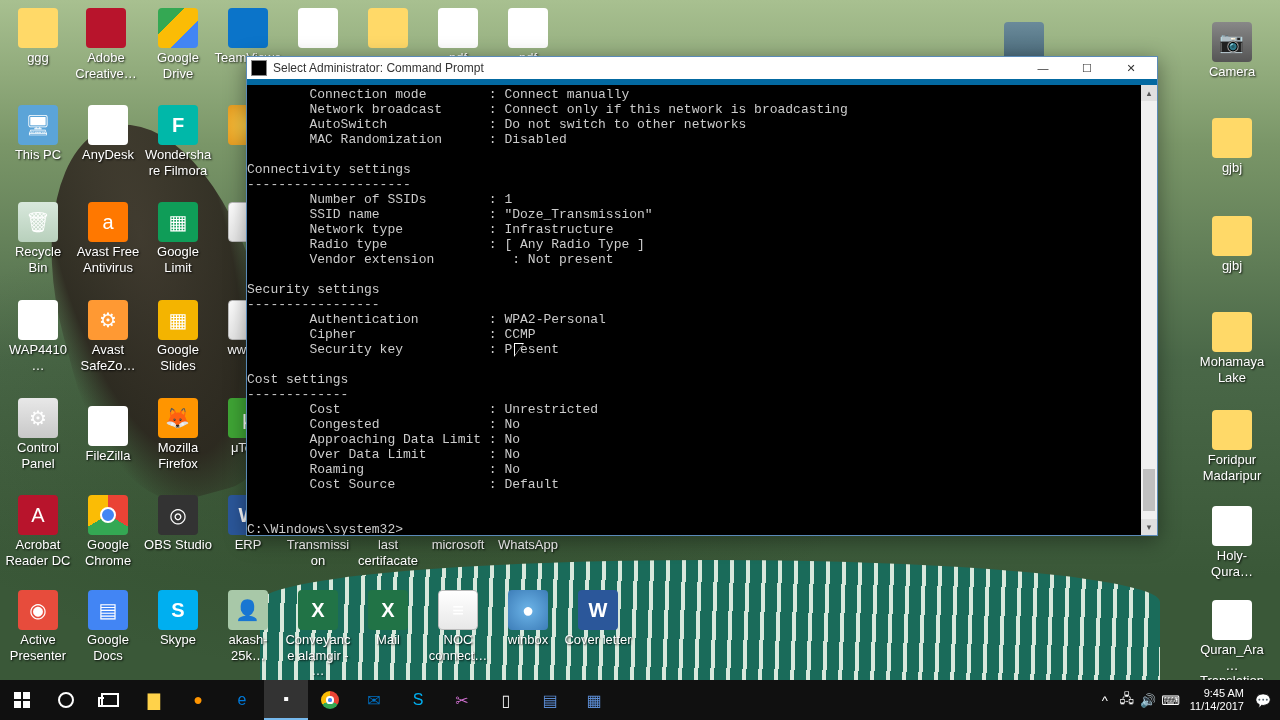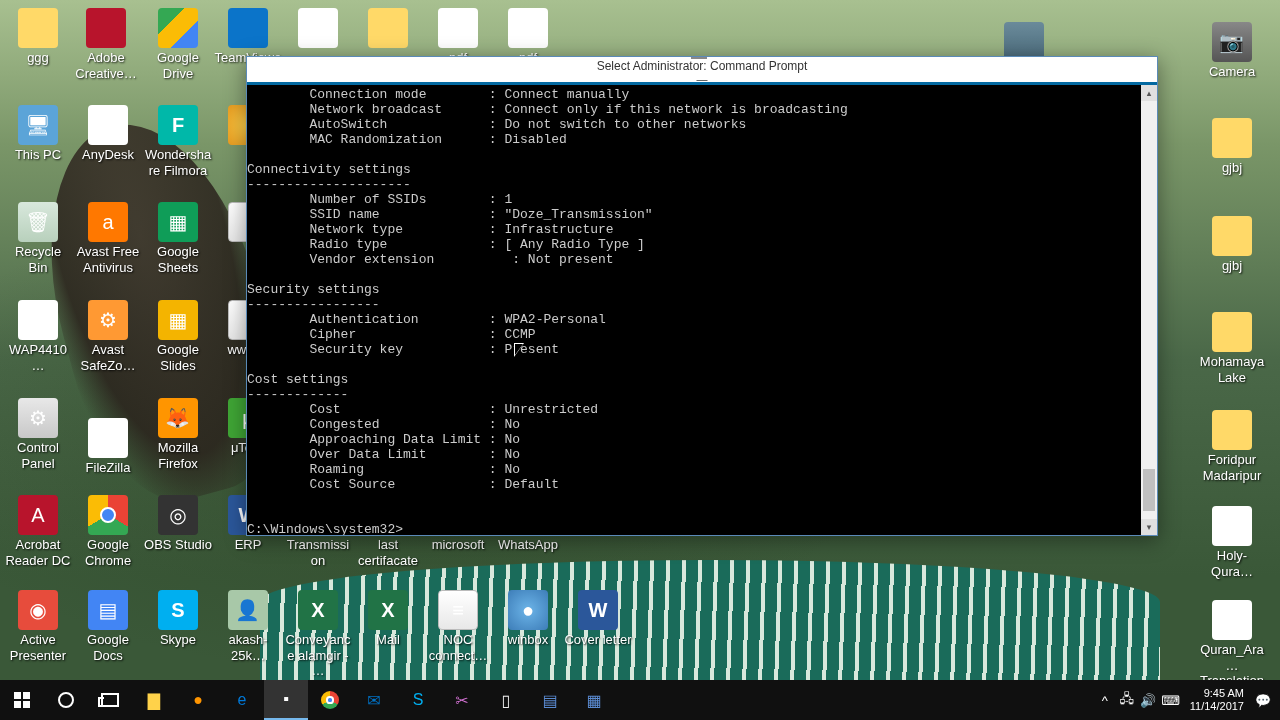--- a/index.html
+++ b/index.html
@@ -48,21 +48,21 @@
 .ico-word { background: #2b579a; color:#fff; font-weight:bold; font-size:14px; }
 .ico-doc { background: linear-gradient(#fff,#e8e8e8); border:1px solid #bbb; }
 .ico-winbox { background: radial-gradient(circle,#6cb4e8,#3d7db8); border-radius:50%; }
 .ico-pic { background: linear-gradient(#6a8a9a,#4a6a7a); }
 .ico-cam { background: linear-gradient(#888,#555); }
 .ico-pdf { background:#fff; color:#0078d7; }
 .ico-img { background:#a8c8a8; }
 
 .cmd-window { position: absolute; left: 246px; top: 56px; width: 912px; height: 480px;
   background: #fff; border: 1px solid #5a8ab8; box-shadow: 0 4px 20px rgba(0,0,0,0.4); }
-.cmd-titlebar { height: 28px; background: #fff; display: flex; align-items: center; padding: 0 4px; border-bottom: 3px solid #0369a1; flex-direction: column; }
+.cmd-titlebar { height: 28px; background: #fff; display: flex; align-items: center; padding: 0 4px; border-bottom: 6px solid #0369a1; }
 .cmd-titlebar .tico { width: 16px; height: 16px; background: #000; margin-right: 6px; border:1px solid #888; }
 .cmd-titlebar .ttxt { flex: 1; font-size: 12px; color: #333; }
 .cmd-titlebar .wbtn { width: 44px; height: 26px; display: flex; align-items: center; justify-content: center; font-size: 11px; color: #333; cursor: pointer; }
 .cmd-body { position: relative; height: calc(100% - 28px); background: #000; display:flex; }
 .cmd-content { flex:1; color: #ccc; font-family: Consolas, "Courier New", monospace; font-size: 13px; line-height: 15px; white-space: pre; padding: 2px 0 2px 0; overflow: hidden; }
 .cmd-scrollbar { width: 16px; background: #f0f0f0; position: relative; }
 .cmd-scrollbar .arrow { height: 16px; background: #e0e0e0; text-align:center; font-size:9px; line-height:16px; color:#555; cursor:pointer; }
 .cmd-scrollbar .track { position:absolute; top:16px; bottom:16px; left:0; right:0; }
 .cmd-scrollbar .thumb { position:absolute; left:2px; right:2px; top: 88%; height: 10%; background:#c0c0c0; }
 .cmd-scrollbar .arrow.bot { position:absolute; bottom:0; left:0; right:0; }
@@ -143,21 +143,21 @@
       <div class="dicon" style="left: 4px; top: 202px;">
         <div class="ico ico-recycle">🗑</div>
         <div class="lbl">Recycle Bin</div>
       </div>
       <div class="dicon" style="left: 74px; top: 202px;">
         <div class="ico ico-avast">a</div>
         <div class="lbl">Avast Free Antivirus</div>
       </div>
       <div class="dicon" style="left: 144px; top: 202px;">
         <div class="ico ico-sheets">▦</div>
-        <div class="lbl">Google Sheets</div>
+        <div class="lbl">Google Limit</div>
       </div>
       <div class="dicon" style="left: 214px; top: 202px;">
         <div class="ico ico-doc"></div>
         <div class="lbl"></div>
       </div>
       <div class="dicon" style="left: 4px; top: 300px;">
         <div class="ico ico-edge">e</div>
         <div class="lbl">WAP4410…</div>
       </div>
       <div class="dicon" style="left: 74px; top: 300px;">
@@ -169,21 +169,21 @@
         <div class="lbl">Google Slides</div>
       </div>
       <div class="dicon" style="left: 214px; top: 300px;">
         <div class="ico ico-doc"></div>
         <div class="lbl">www…</div>
       </div>
       <div class="dicon" style="left: 4px; top: 398px;">
         <div class="ico ico-cpanel">⚙</div>
         <div class="lbl">Control Panel</div>
       </div>
-      <div class="dicon" style="left: 74px; top: 418px;">
+      <div class="dicon" style="left: 74px; top: 406px;">
         <div class="ico ico-fz">Fz</div>
         <div class="lbl">FileZilla</div>
       </div>
       <div class="dicon" style="left: 144px; top: 398px;">
         <div class="ico ico-ff">🦊</div>
         <div class="lbl">Mozilla Firefox</div>
       </div>
       <div class="dicon" style="left: 214px; top: 398px;">
         <div class="ico ico-ut">μ</div>
         <div class="lbl">μTo…</div>

